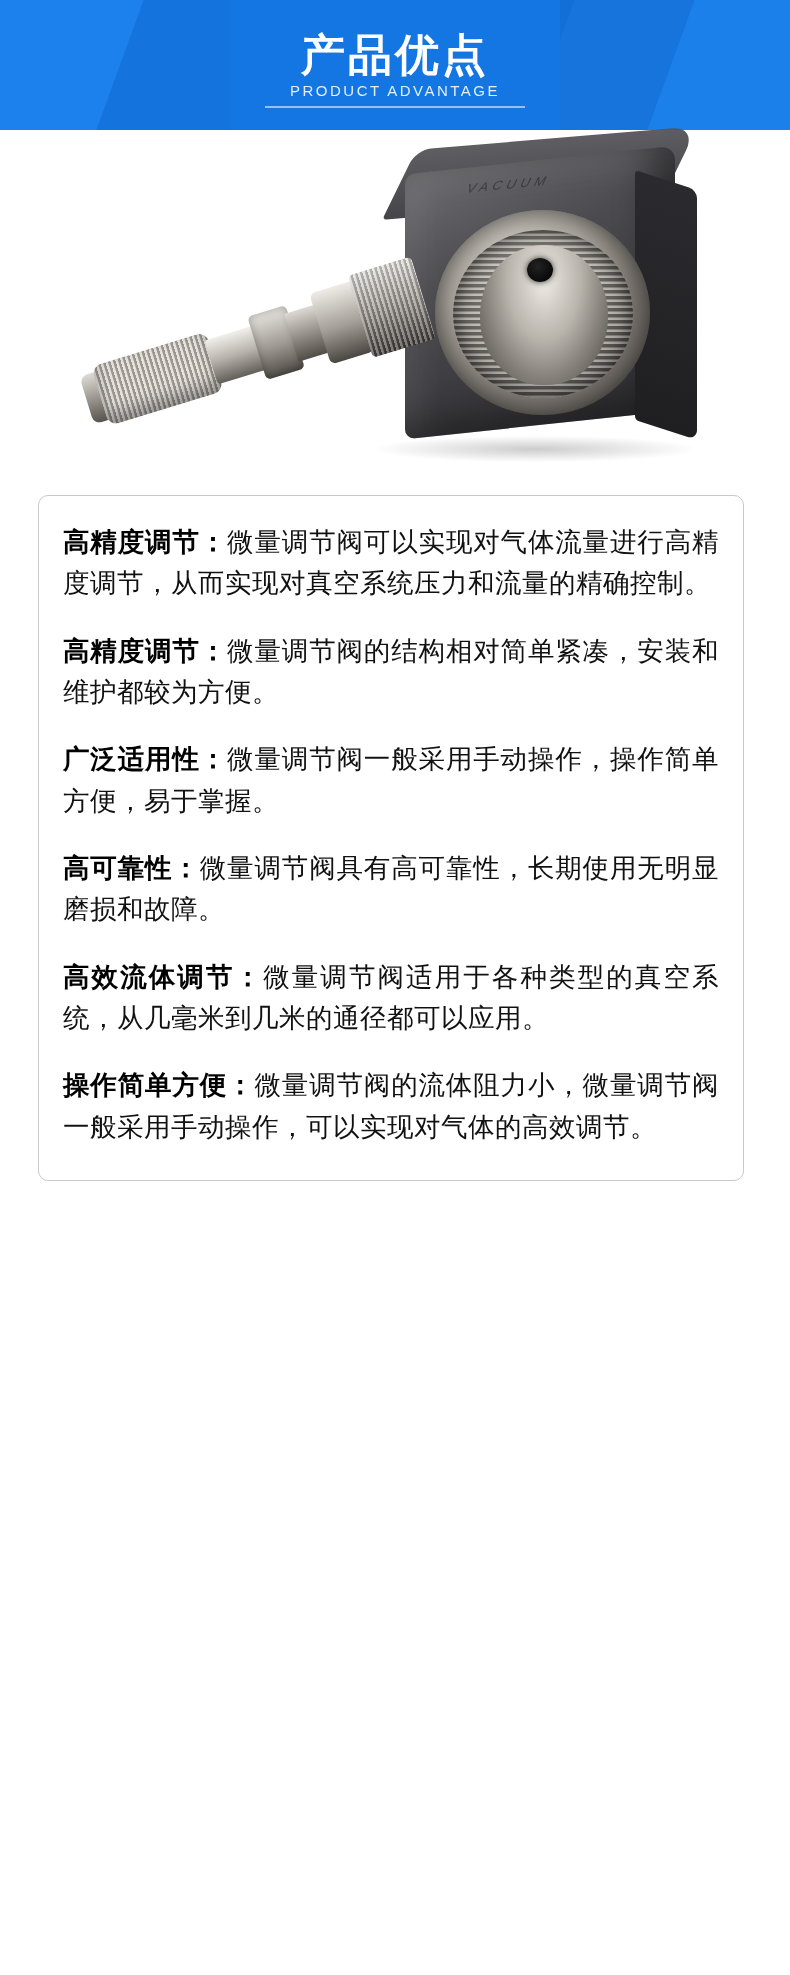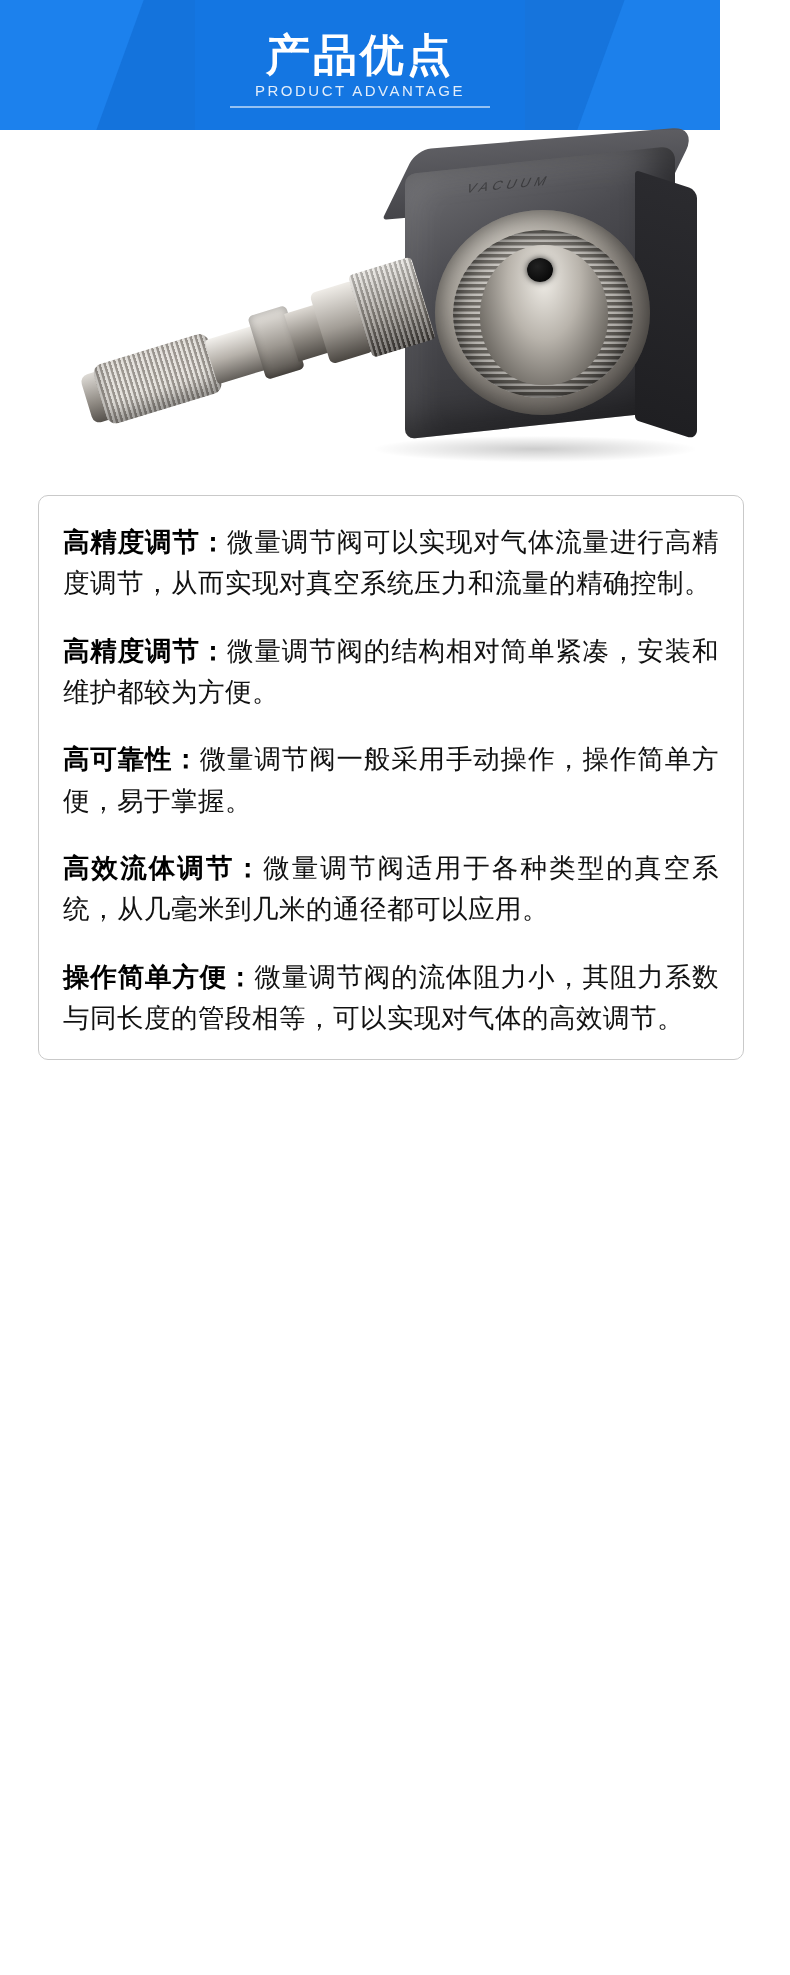--- a/index.html
+++ b/index.html
@@ -17,21 +17,21 @@
     width: 790px;
     min-height: 1975px;
     position: relative;
     background: #ffffff;
     overflow: hidden;
   }
 
   
   .banner {
     position: relative;
-    width: 720px;
+    width: 790px;
     height: 130px;
     background: #1476e2;
     overflow: hidden;
   }
   .banner .shape-left {
     position: absolute;
     left: -40px;
     top: -20px;
     width: 330px;
     height: 175px;
@@ -305,21 +305,21 @@
     height: 26px;
     background: radial-gradient(ellipse at center, rgba(0,0,0,0.20) 0%, rgba(0,0,0,0) 72%);
   }
 
   
   .features {
     position: relative;
     margin: 0 46px 30px 38px;
     border: 1px solid #c9c9c9;
     border-radius: 10px;
-    padding: 26px 24px 16px 24px;
+    padding: 26px 24px 28px 24px;
     background: #ffffff;
   }
   .feature {
     margin: 0 0 26px 0;
     font-size: 26.5px;
     line-height: 1.56;
     color: #111111;
     letter-spacing: 0.5px;
     text-align: justify;
   }
@@ -378,28 +378,31 @@
 
     <p class="feature">
       <span class="label">高精度调节：</span><span class="desc">微量调节阀可以实现对气体流量进行高精度调节，从而实现对真空系统压力和流量的精确控制。</span>
     </p>
 
     <p class="feature">
       <span class="label">高精度调节：</span><span class="desc">微量调节阀的结构相对简单紧凑，安装和维护都较为方便。</span>
     </p>
 
     <p class="feature">
-      <span class="label">高可靠性：</span><span class="desc">微量调节阀一般采用手动操作，操作简单方便，易于掌握。</span>
-    </p>
-
+      <span class="label">广泛适用性：</span><span class="desc">微量调节阀一般采用手动操作，操作简单方便，易于掌握。</span>
+    </p>
+
+    <p class="feature">
+      <span class="label">高可靠性：</span><span class="desc">微量调节阀具有高可靠性，长期使用无明显磨损和故障。</span>
+    </p>
 
     <p class="feature">
       <span class="label">高效流体调节：</span><span class="desc">微量调节阀适用于各种类型的真空系统，从几毫米到几米的通径都可以应用。</span>
     </p>
 
     <p class="feature">
-      <span class="label">操作简单方便：</span><span class="desc">微量调节阀的流体阻力小，其阻力系数与同长度的管段相等，可以实现对气体的高效调节。</span>
+      <span class="label">操作简单方便：</span><span class="desc">微量调节阀的流体阻力小，微量调节阀一般采用手动操作，可以实现对气体的高效调节。</span>
     </p>
 
 
   </div>
 
 </div>
 
 </body></html>

